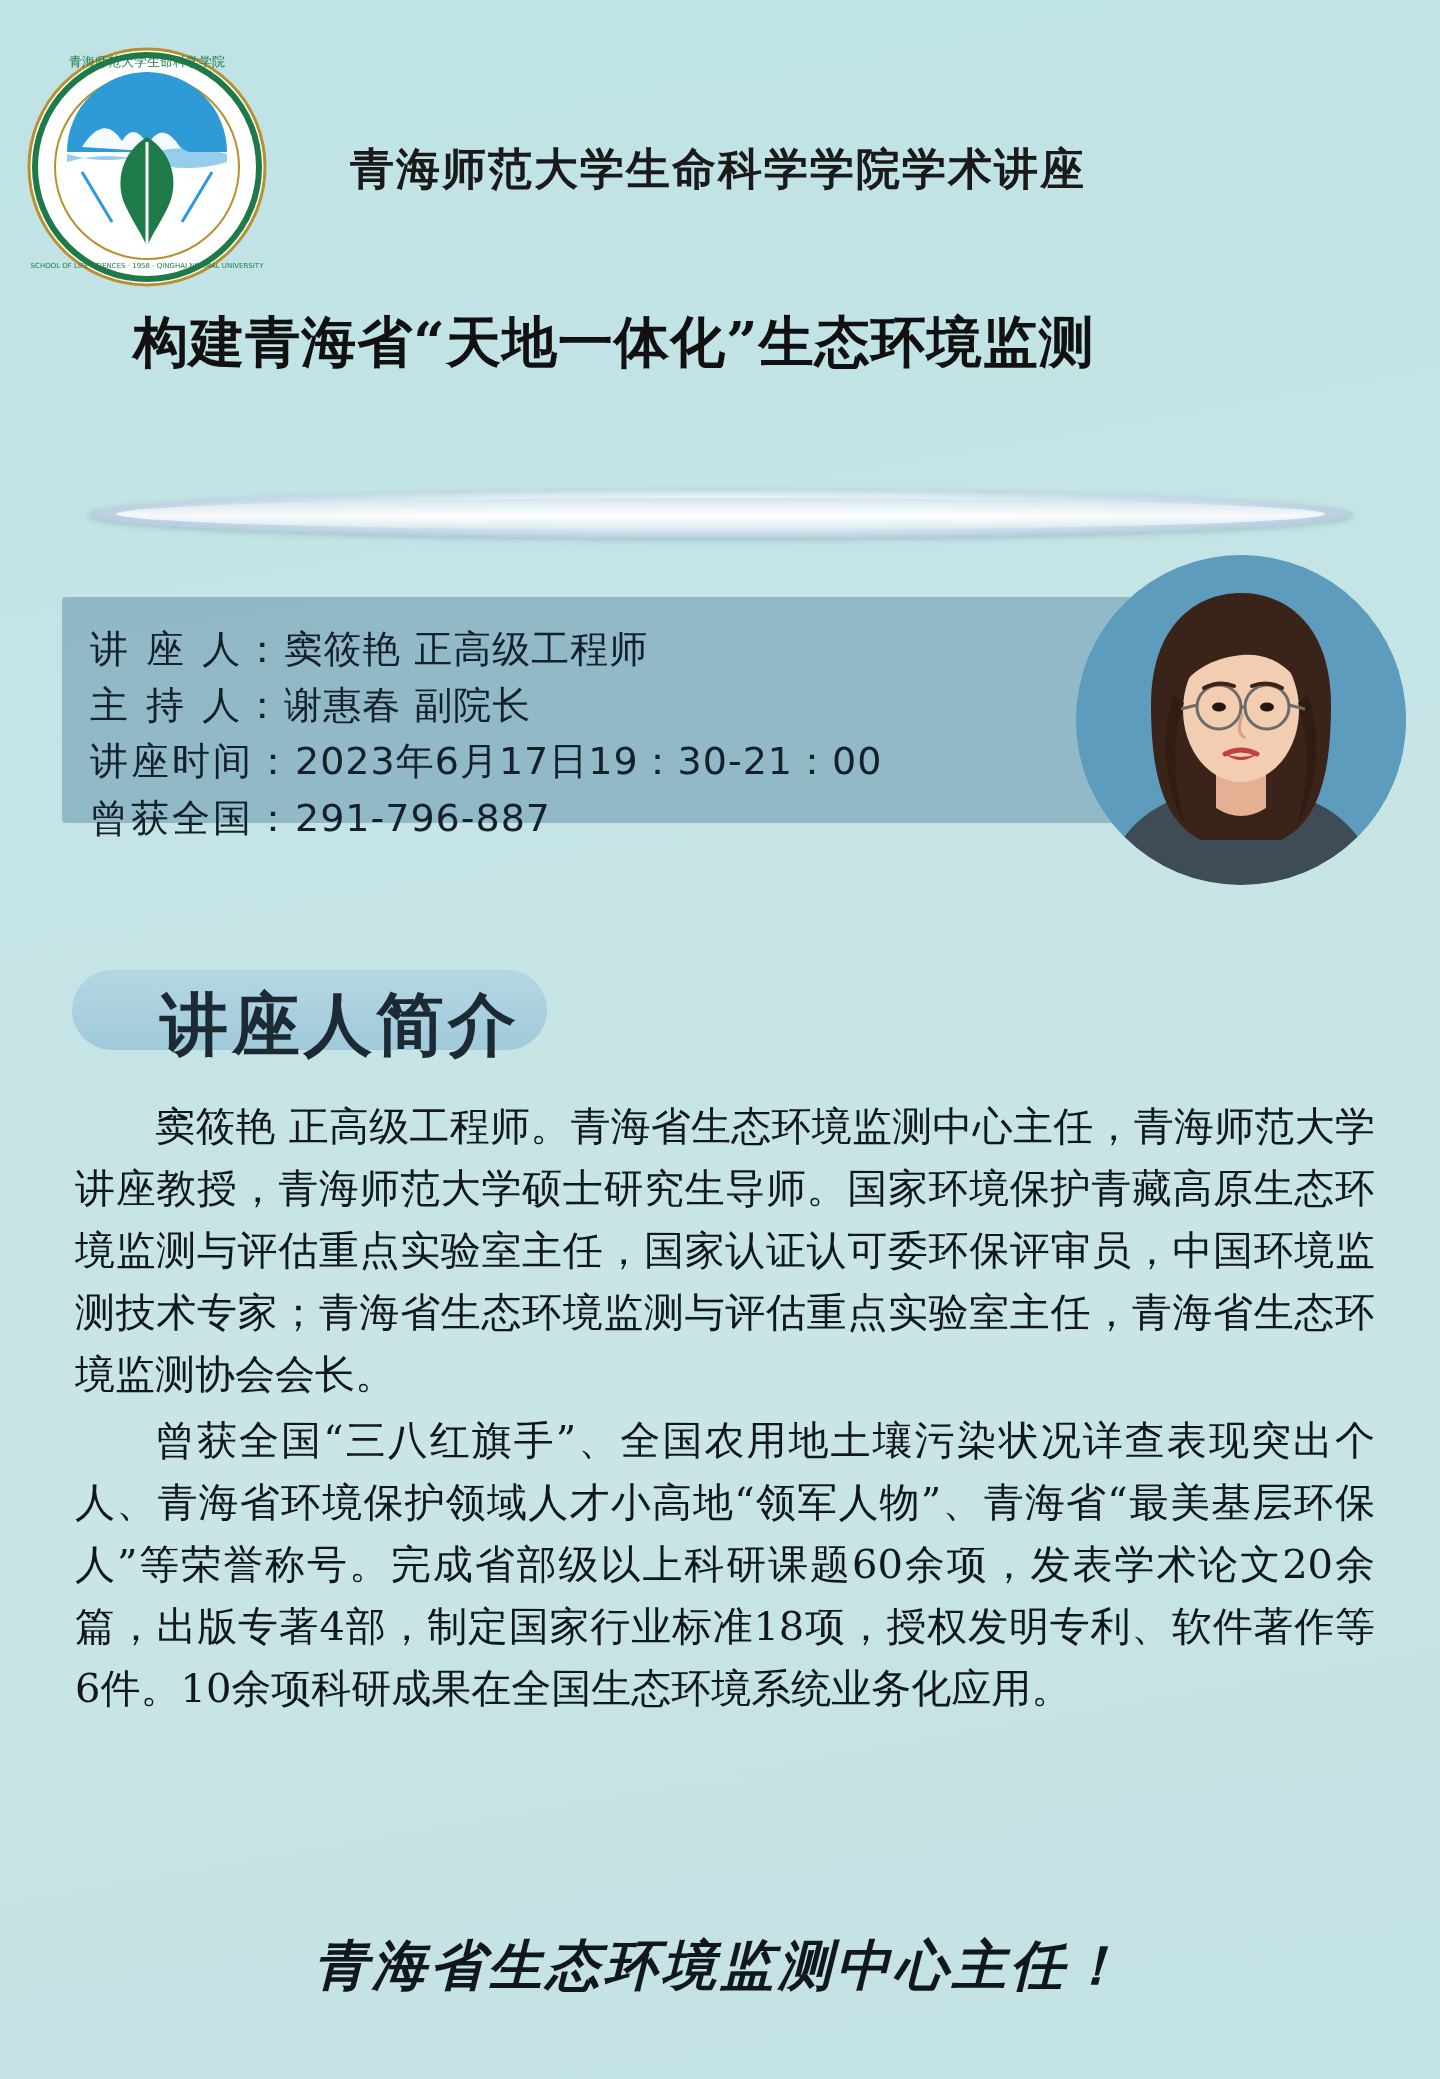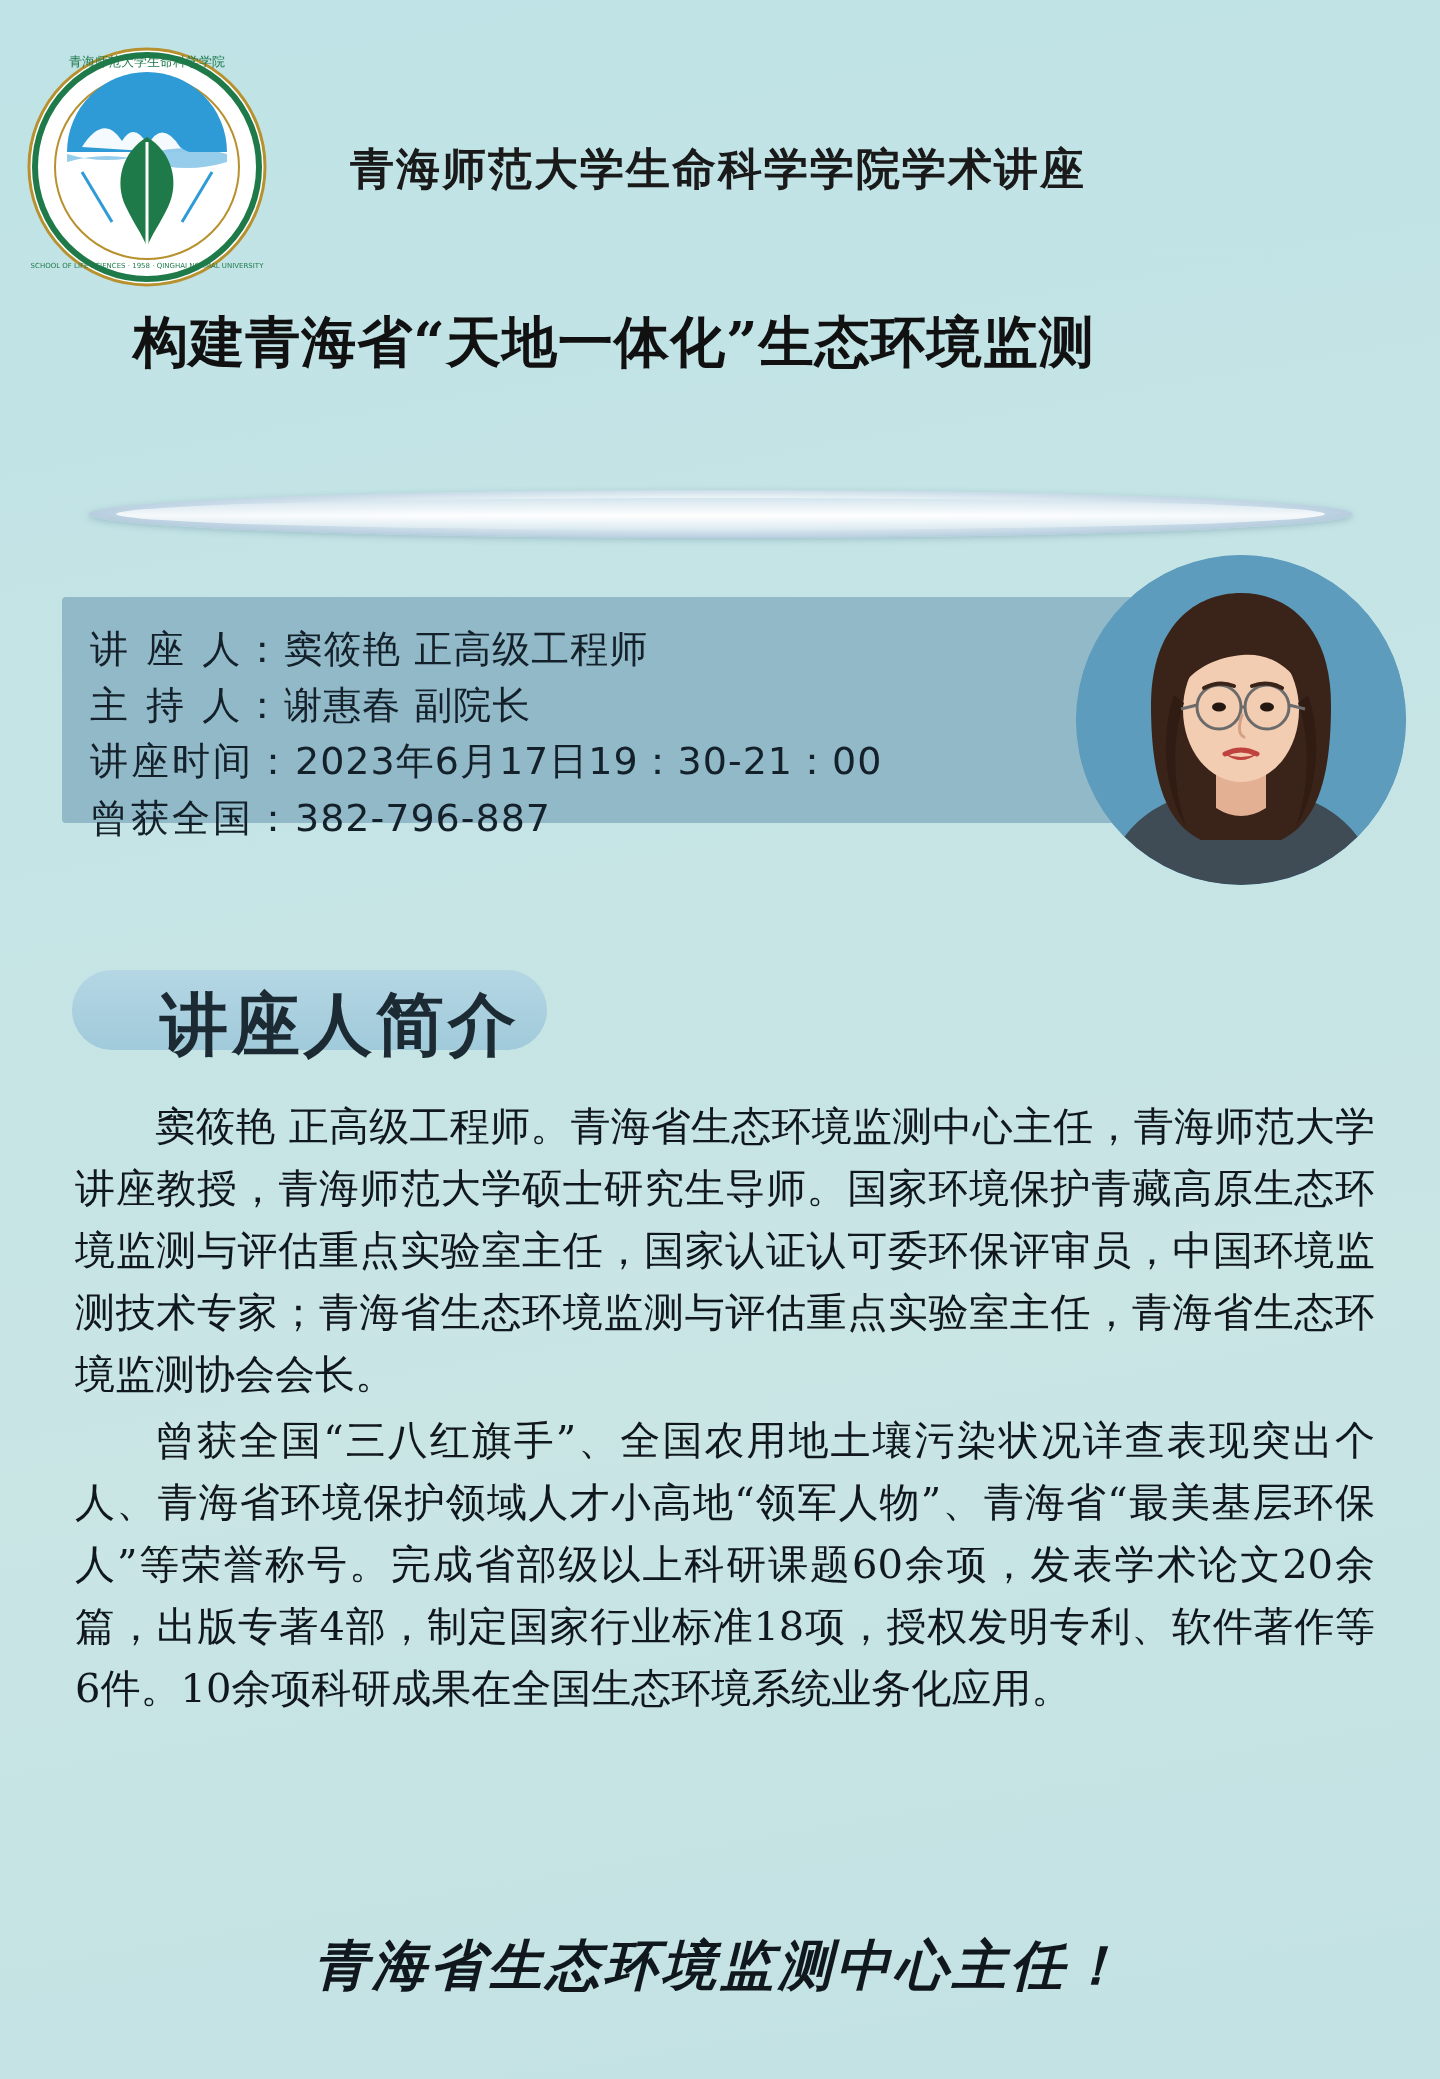--- a/index.html
+++ b/index.html
@@ -210,21 +210,21 @@
     <div class="info-line">
       <span class="info-label">讲 座 人：</span><span>窦筱艳  正高级工程师</span>
     </div>
     <div class="info-line">
       <span class="info-label">主 持 人：</span><span>谢惠春  副院长</span>
     </div>
     <div class="info-line">
       <span class="info-label">讲座时间：</span><span>2023年6月17日19：30-21：00</span>
     </div>
     <div class="info-line">
-      <span class="info-label">曾获全国：</span><span>382-796-887</span>
+      <span class="info-label">曾获全国：</span><span>291-796-887</span>
     </div>
   </div>
 </div>
 
 <div class="portrait">
   <svg width="330" height="330" viewBox="0 0 330 330" xmlns="http://www.w3.org/2000/svg">
     <defs>
       <clipPath id="circ">
           <circle cx="165" cy="165" r="165"></circle>
         </clipPath>

